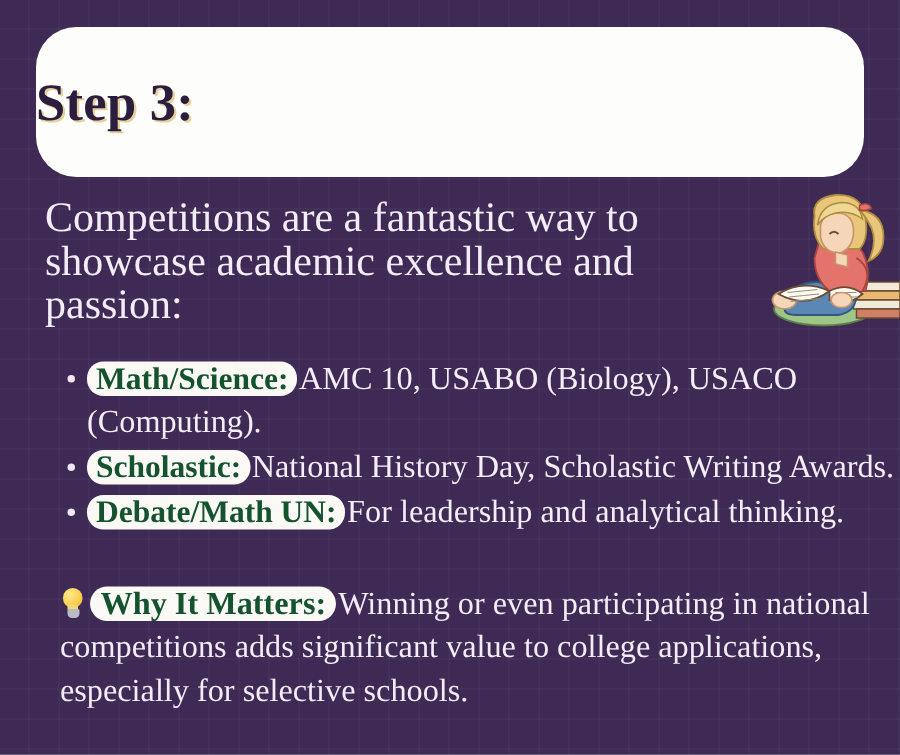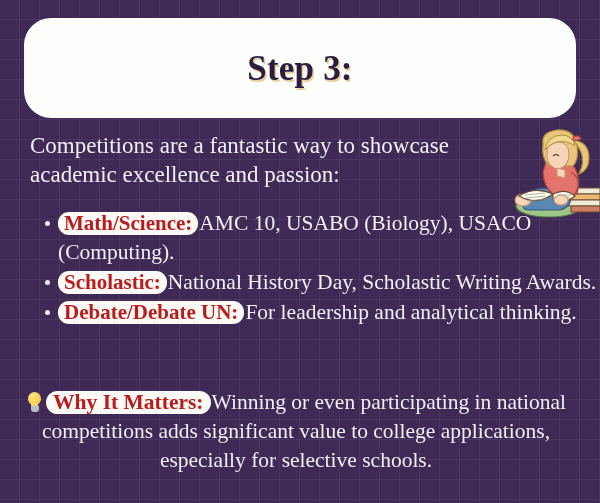--- a/index.html
+++ b/index.html
@@ -30,23 +30,23 @@
   #title-card {
     position: absolute;
     left: 24px;
     top: 18px;
     width: 552px;
     height: 100px;
     background: #fdfdfb;
     border-radius: 27px;
     box-sizing: border-box;
     display: flex;
-    flex-direction: column;
+    flex-direction: row;
     align-items: center;
-    justify-content: center;
+    justify-content: space-between;
     padding-top: 2px;
   }
   .title-line {
     color: #2b1d3d;
     font-weight: bold;
     letter-spacing: 0.2px;
     text-shadow: 1.5px 1.5px 0 rgba(225, 200, 140, 0.85);
     white-space: nowrap;
     line-height: 1.06;
   }
@@ -56,21 +56,21 @@
   
   #body-area {
     position: absolute;
     left: 30px;
     top: 131px;
     width: 548px;
     color: #f3eef7;
   }
 
   #intro {
-    font-size: 23px;
+    font-size: 28px;
     line-height: 29px;
     width: 470px;
     margin: 0;
     color: #f2edf6;
   }
 
   #bullet-list {
     list-style: none;
     margin: 20px 0 0 0;
     padding: 0;
@@ -89,40 +89,39 @@
     top: 12px;
     width: 5px;
     height: 5px;
     background: #efe9f4;
     border-radius: 50%;
   }
 
   .pill {
     display: inline-block;
     background: #fbf9f5;
-    color: #b91c1c;
+    color: #14532d;
     font-weight: bold;
     border-radius: 11px;
     padding: 0 6px 1px 6px;
     line-height: 22px;
     font-size: 21px;
     margin-right: 1px;
     vertical-align: baseline;
   }
 
   
   #why-block {
     position: absolute;
-    left: 18px;
+    left: 40px;
     top: 388px;
     width: 556px;
     font-size: 21.5px;
     line-height: 29px;
     color: #f2edf6;
-    text-align: center;
   }
   #bulb-icon {
     display: inline-block;
     position: relative;
     width: 17px;
     height: 21px;
     vertical-align: -4px;
     margin-right: 3px;
   }
   #bulb-icon .glass {
@@ -234,21 +233,21 @@
       <li>
         <span class="dot"></span>
         <span class="pill">Math/Science:</span><span>AMC 10, USABO (Biology), USACO (Computing).</span>
       </li>
       <li>
         <span class="dot"></span>
         <span class="pill">Scholastic:</span><span>National History Day, Scholastic Writing Awards.</span>
       </li>
       <li>
         <span class="dot"></span>
-        <span class="pill">Debate/Debate UN:</span><span>For leadership and analytical thinking.</span>
+        <span class="pill">Debate/Math UN:</span><span>For leadership and analytical thinking.</span>
       </li>
     </ul>
   </div>
 
   <div id="why-block">
     <span id="bulb-icon">
       <span class="glass"></span><span class="neck"></span><span class="base"></span>
     </span><span class="pill why-pill">Why It Matters:</span><span>Winning or even participating in national competitions adds significant value to college applications, especially for selective schools.</span>
   </div>
 

